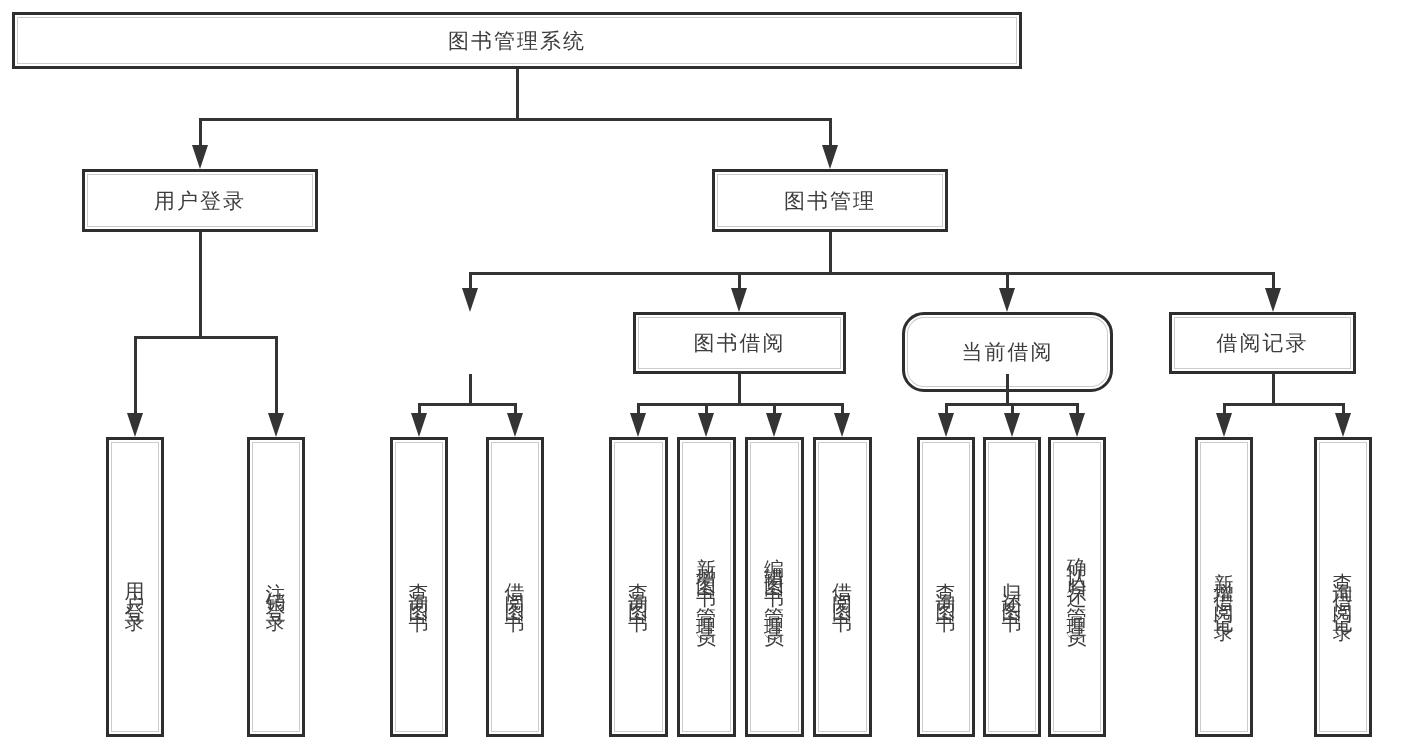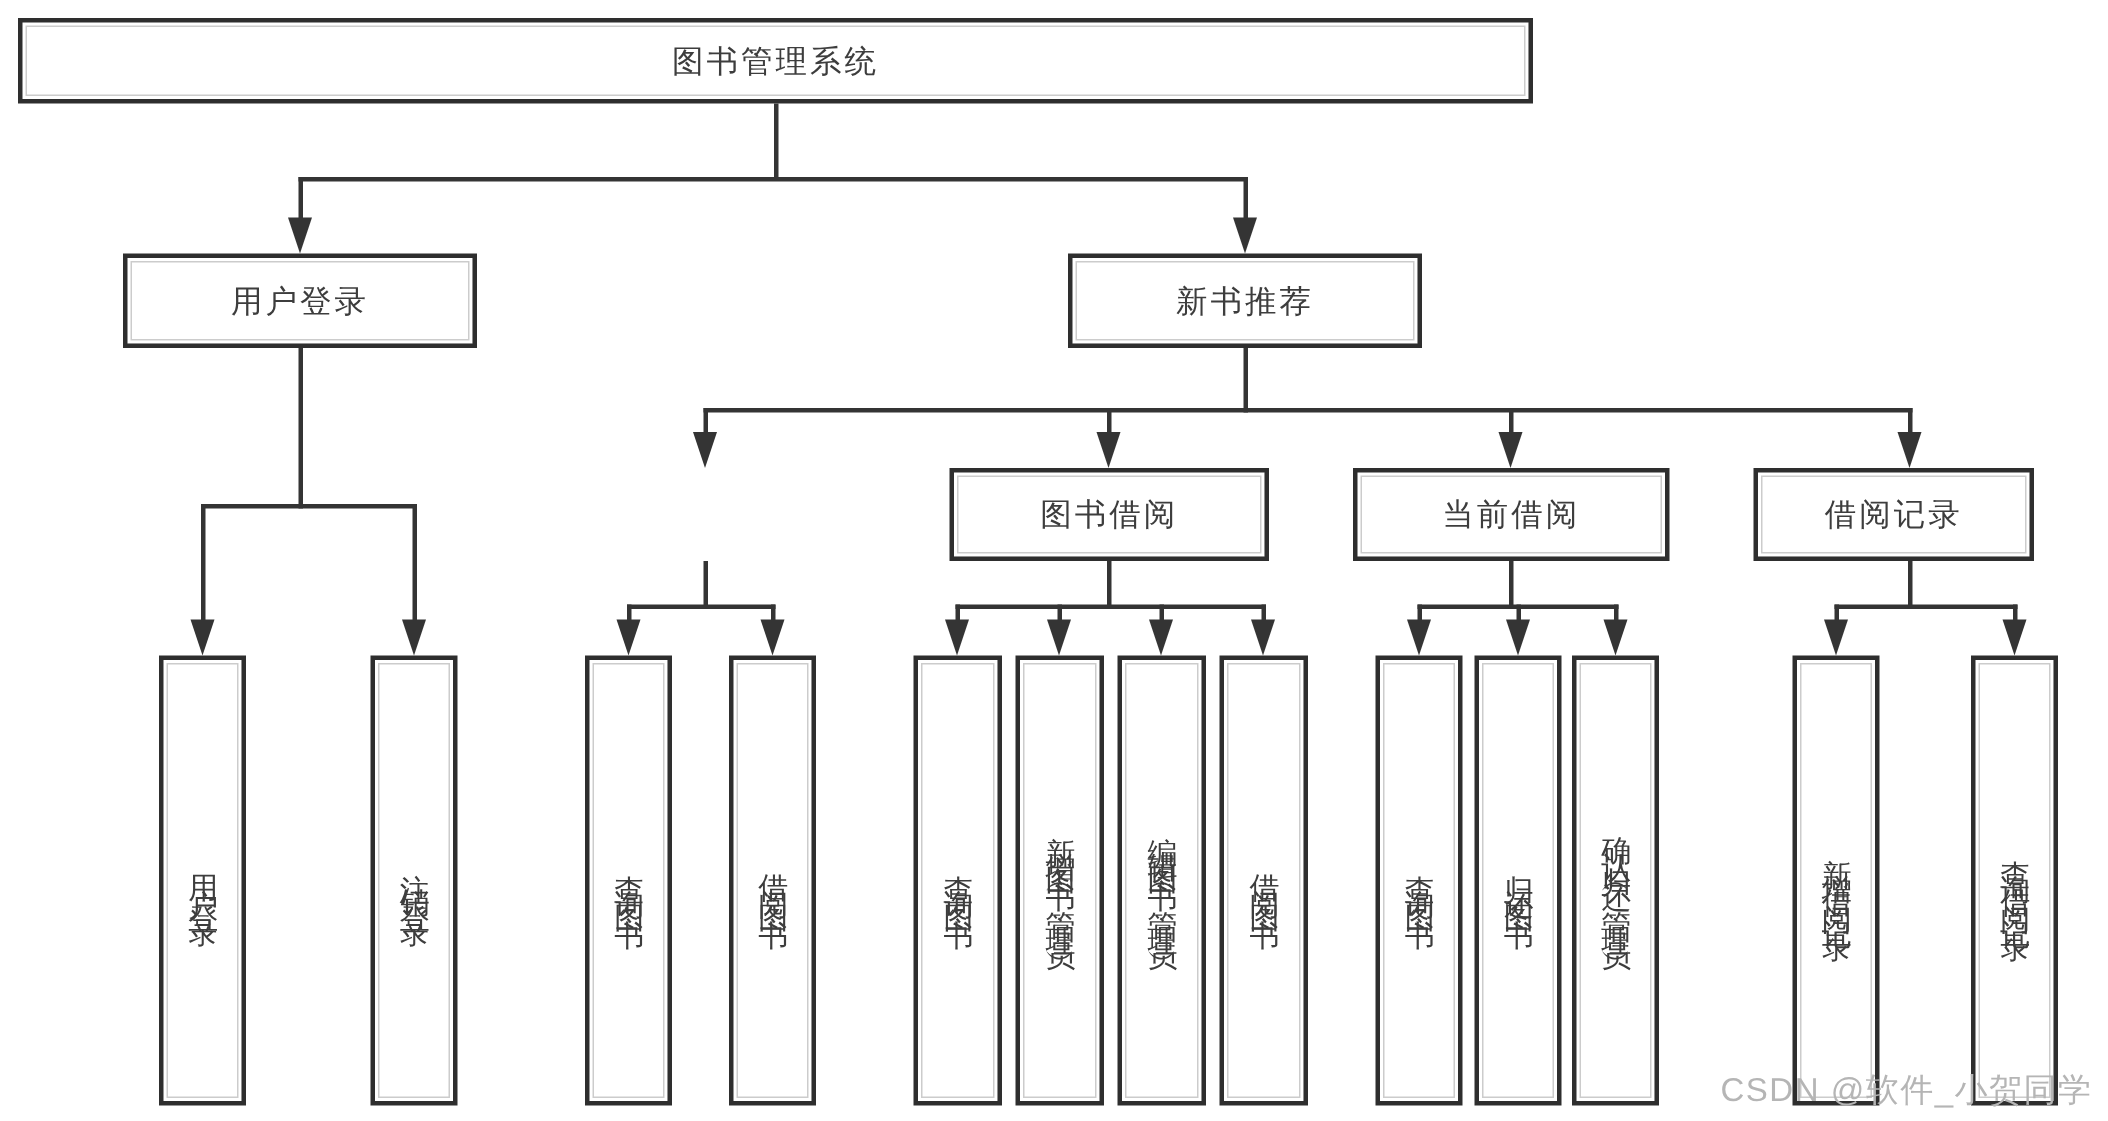--- a/index.html
+++ b/index.html
@@ -35,27 +35,27 @@
 <div id="canvas">
 
   <div class="box hbox" style="left:12px;top:12px;width:1010px;height:57px;">
     <span>图书管理系统</span>
   </div>
 
   <div class="box hbox" style="left:82px;top:169px;width:236px;height:63px;">
     <span>用户登录</span>
   </div>
   <div class="box hbox" style="left:712px;top:169px;width:236px;height:63px;">
-    <span>新书推荐</span>
+    <span>图书管理</span>
   </div>
 
   <div class="box hbox" style="left:633px;top:312px;width:213px;height:62px;">
     <span>图书借阅</span>
   </div>
-  <div class="box hbox" style="left:902px;top:312px;width:211px;height:62px;">
+  <div class="box hbox" style="left:902px;top:312px;width:211px;height:80px;border-radius:22px;">
     <span>当前借阅</span>
   </div>
   <div class="box hbox" style="left:1169px;top:312px;width:187px;height:62px;">
     <span>借阅记录</span>
   </div>
 
   <div class="box vbox" style="left:106px;top:437px;width:58px;height:300px;">
     <span>用户登录</span>
   </div>
   <div class="box vbox" style="left:247px;top:437px;width:58px;height:300px;">
@@ -153,15 +153,14 @@
   <div class="vline" style="left:1011px;top:403px;height:16px;"></div>
   <div class="arrow" style="left:1004px;top:413px;"></div>
   <div class="vline" style="left:1076px;top:403px;height:16px;"></div>
   <div class="arrow" style="left:1069px;top:413px;"></div>
 
   <div class="vline" style="left:1223px;top:403px;height:16px;"></div>
   <div class="arrow" style="left:1216px;top:413px;"></div>
   <div class="vline" style="left:1342px;top:403px;height:16px;"></div>
   <div class="arrow" style="left:1335px;top:413px;"></div>
 
-  <div class="watermark">CSDN @软件_小贺同学</div>
 
 </div>
 
 </body></html>

